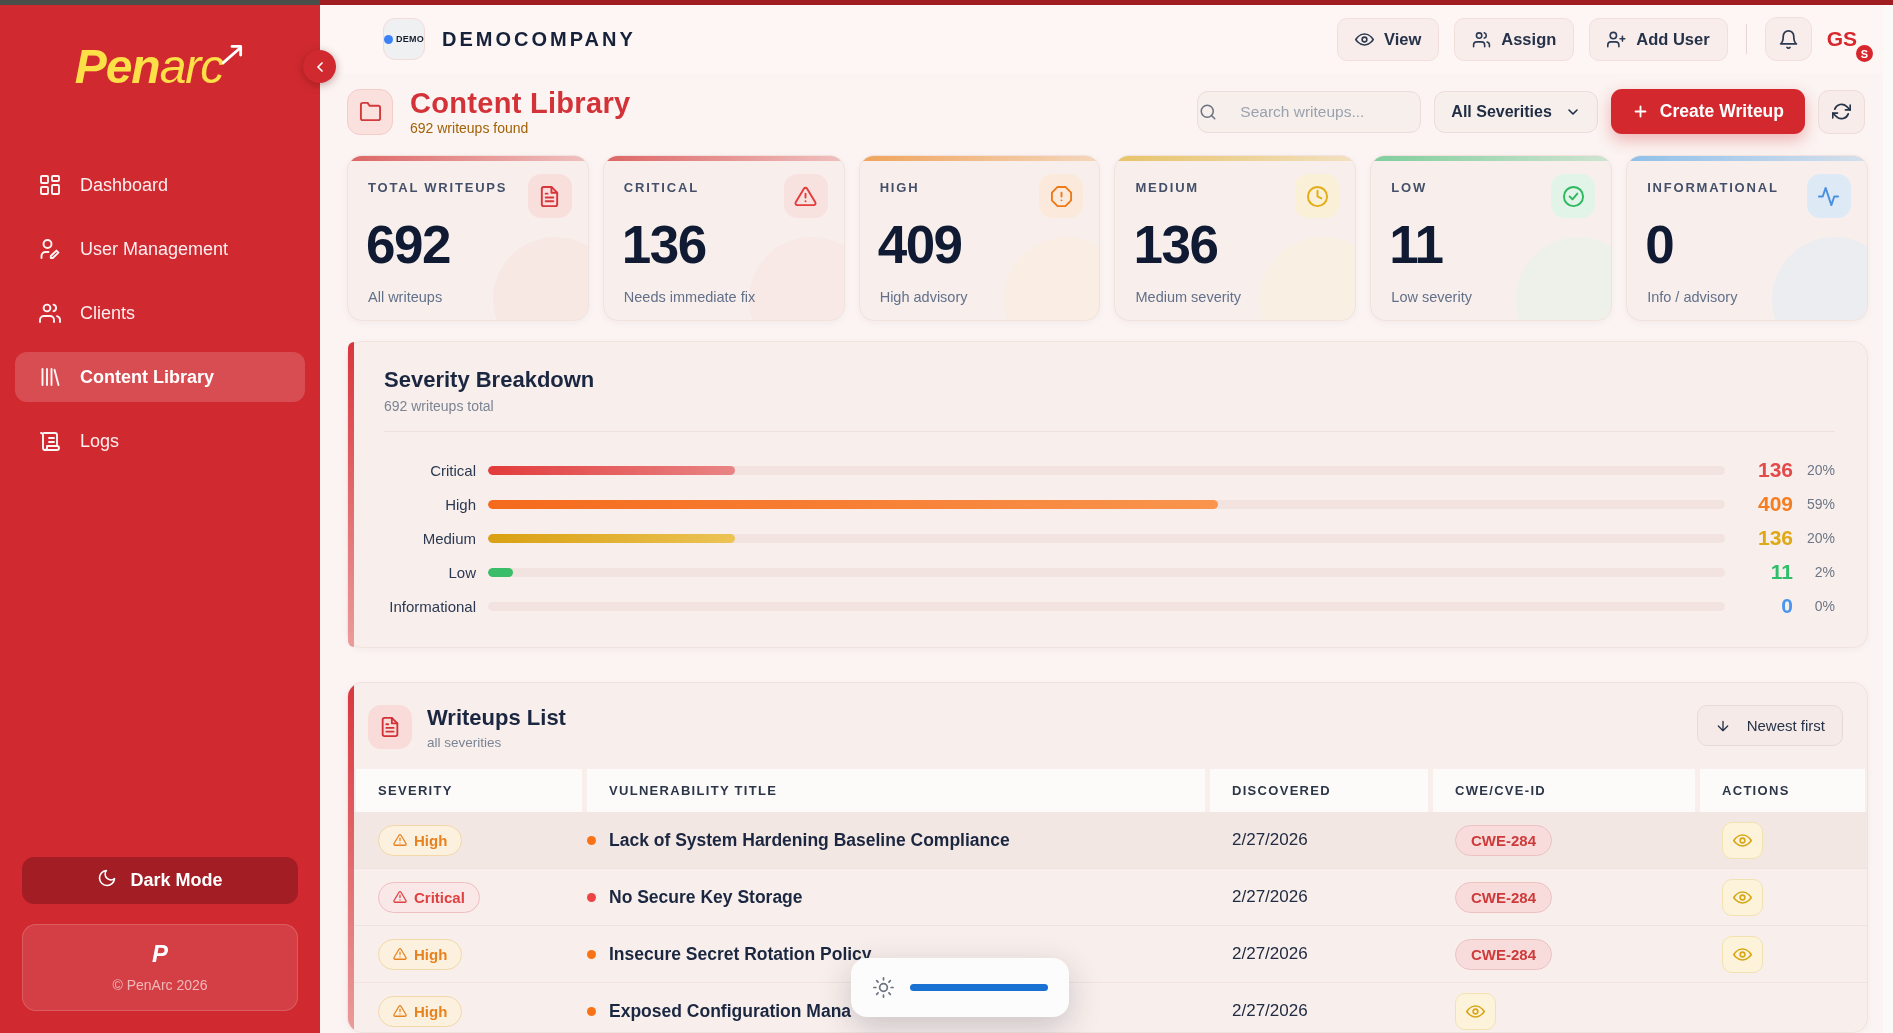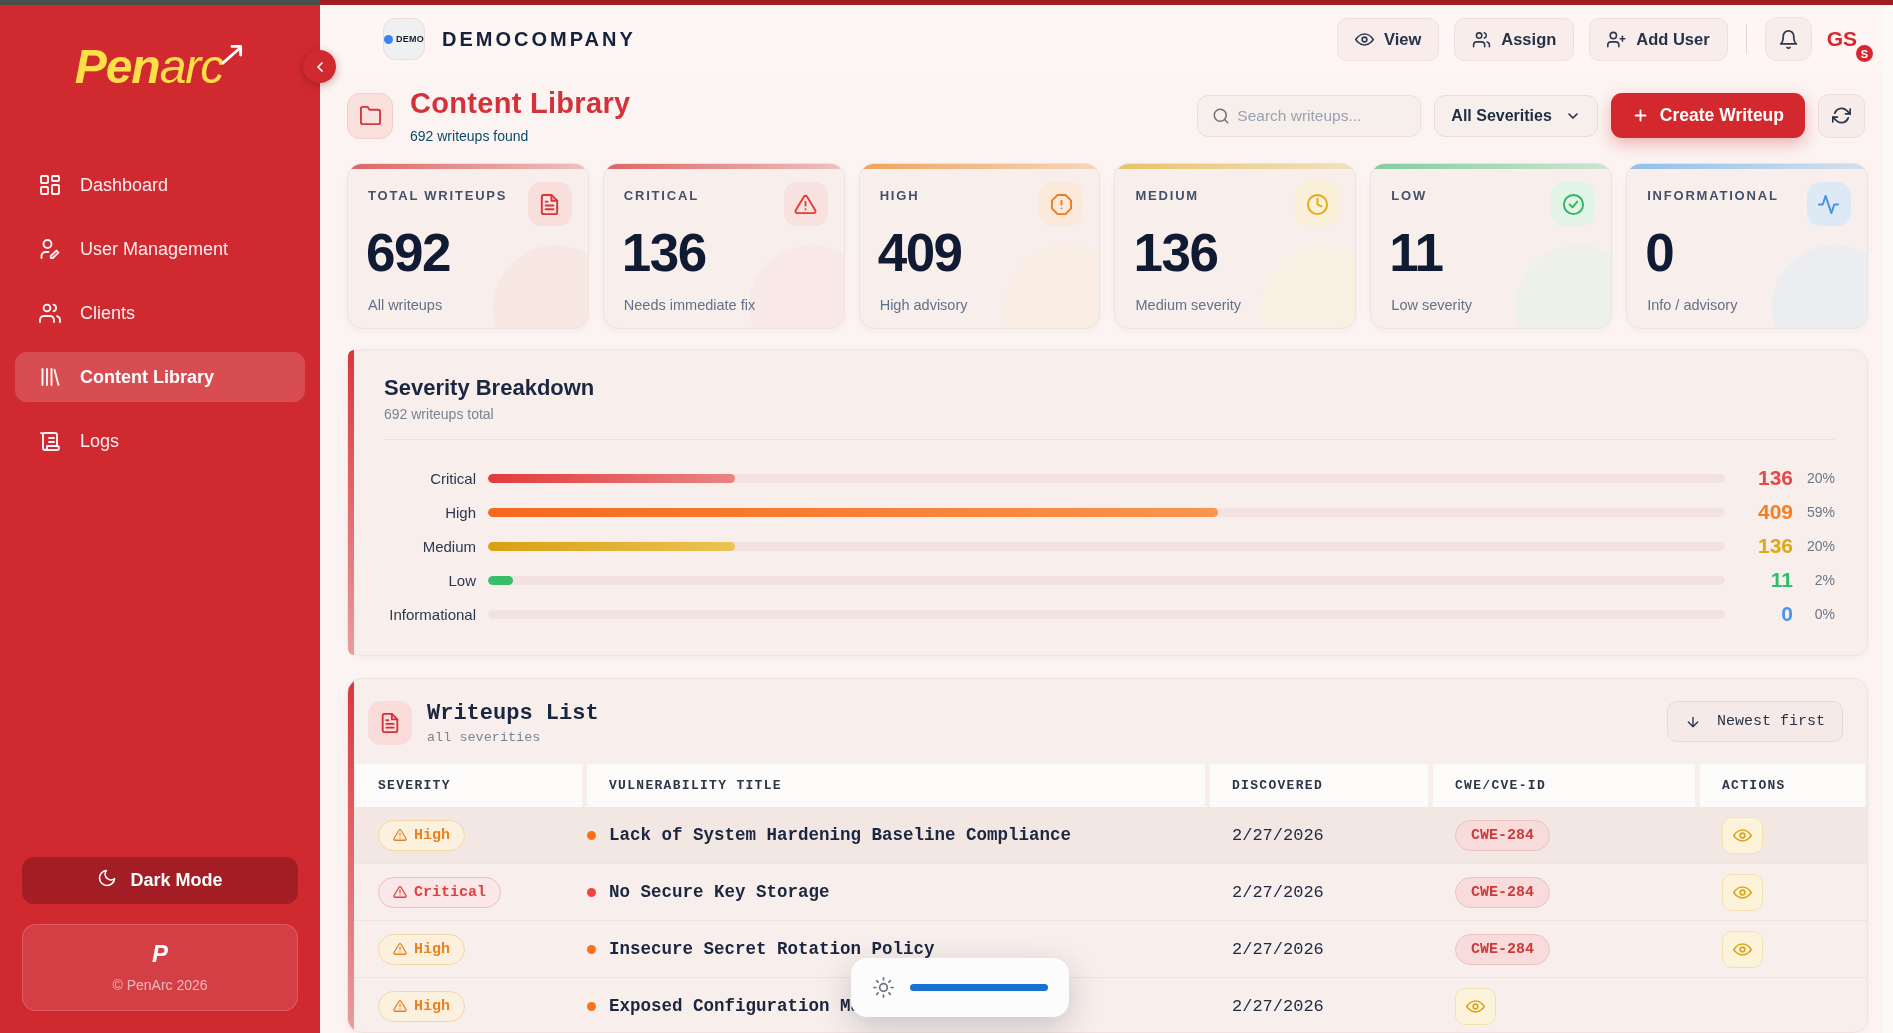--- a/index.html
+++ b/index.html
@@ -47,23 +47,23 @@
   .bell-btn { width:47px; height:44px; background:#f8edeb; border:1px solid #f2dfdc; border-radius:12px; display:flex; align-items:center; justify-content:center; cursor:pointer; }
   .bell-btn svg { width:21px; height:21px; stroke:#2b3a52; fill:none; stroke-width:2; stroke-linecap:round; stroke-linejoin:round; }
   .avatar { position:relative; color:#d8272c; font-weight:800; font-size:21px; padding-right:8px; cursor:pointer; }
   .avatar-badge { position:absolute; right:-10px; bottom:-13px; width:21px; height:21px; border-radius:50%; background:#d8272c; color:#fff; font-size:11px; font-weight:700; display:flex; align-items:center; justify-content:center; border:2px solid #fdf6f4; }
 
   .toolbar { display:flex; align-items:center; margin:14px 28px 0 27px; }
   .page-icon { width:46px; height:46px; border-radius:13px; background:#fae1de; border:1px solid #f4ccc8; color:#d23a3e; display:flex; align-items:center; justify-content:center; }
   .page-icon svg { width:23px; height:23px; stroke:#d23a3e; fill:none; stroke-width:2; stroke-linecap:round; stroke-linejoin:round; }
   .page-titles { margin-left:17px; }
   .page-title { font-size:29px; color:#d33338; font-weight:600; letter-spacing:.3px; }
-  .page-subtitle { font-size:14px; color:#0c4a6e; margin-top:8px; }
+  .page-subtitle { font-size:14px; color:#a16207; margin-top:0; }
   .toolbar-right { margin-left:auto; display:flex; align-items:center; gap:13px; }
-  .search-box { width:224px; height:42px; border-radius:11px; background:#f7efec; border:1px solid #ebddd9; display:flex; align-items:center; gap:7px; padding:0 14px; }
+  .search-box { width:224px; height:42px; border-radius:11px; background:#f7efec; border:1px solid #ebddd9; display:flex; align-items:center; gap:23px; padding:0 1px; }
   .search-box svg { width:18px; height:18px; stroke:#6b7280; fill:none; stroke-width:2; stroke-linecap:round; flex-shrink:0; }
   .search-box input { border:none; background:transparent; outline:none; font-size:15.5px; font-family:inherit; color:#334; width:100%; }
   .search-box input::placeholder { color:#9aa2ae; }
   .select-box { height:42px; border-radius:11px; background:#f7efec; border:1px solid #ebddd9; display:flex; align-items:center; gap:13px; padding:0 16px; font-size:16px; color:#1f2c44; font-weight:600; cursor:pointer; }
   .select-box svg { width:16px; height:16px; stroke:#1f2c44; fill:none; stroke-width:2.4; stroke-linecap:round; stroke-linejoin:round; }
   .create-btn { height:45px; border-radius:11px; background:#d2282e; color:#fff; font-size:17.5px; font-weight:700; font-family:inherit; display:flex; align-items:center; gap:11px; padding:0 21px; border:none; box-shadow:0 6px 16px rgba(210,40,46,.32); cursor:pointer; }
   .create-btn svg { width:17px; height:17px; stroke:#fff; fill:none; stroke-width:2.6; stroke-linecap:round; }
   .refresh-btn { width:47px; height:44px; border-radius:11px; background:#f7ecea; border:1px solid #eedcd8; display:flex; align-items:center; justify-content:center; cursor:pointer; }
   .refresh-btn svg { width:19px; height:19px; stroke:#273348; fill:none; stroke-width:2.1; stroke-linecap:round; stroke-linejoin:round; }
 
@@ -86,21 +86,21 @@
   .bd-subtitle { font-size:14px; color:#7b8494; margin-top:5px; }
   .bd-divider { height:1px; background:#f0e0dd; margin:17px 0 21px; }
   .bd-row { display:flex; align-items:center; height:34px; }
   .bd-label { width:92px; text-align:right; font-size:15px; color:#2b3852; flex-shrink:0; }
   .bd-track { flex:1; height:9px; border-radius:6px; background:#f3e3e0; overflow:hidden; margin:0 14px 0 12px; }
   .bd-fill { height:100%; border-radius:6px; }
   .bd-value { width:54px; text-align:right; font-size:21px; font-weight:800; }
   .bd-pct { width:42px; text-align:right; font-size:14px; color:#6c7686; }
 
   
-  .writeups { margin:22px 25px 0 27px; flex:1; padding-top:22px; display:flex; flex-direction:column; overflow:hidden;font-family:Liberation Mono, monospace; }
+  .writeups { margin:34px 25px 0 27px; flex:1; padding-top:22px; display:flex; flex-direction:column; overflow:hidden; }
   .wu-head { display:flex; align-items:flex-start; padding:0 24px 0 20px; }
   .wu-icon { width:44px; height:44px; border-radius:13px; background:#f9dcd9; display:flex; align-items:center; justify-content:center; }
   .wu-icon svg { width:22px; height:22px; stroke:#d23136; fill:none; stroke-width:2; stroke-linecap:round; stroke-linejoin:round; }
   .wu-titles { margin-left:15px; }
   .wu-title { font-size:22px; font-weight:700; color:#1b2740; }
   .wu-subtitle { font-size:13.5px; color:#7b8494; margin-top:4px; }
   .sort-btn { margin-left:auto; display:flex; align-items:center; gap:16px; height:41px; padding:0 17px; background:#f5eae7; border:1px solid #e8d9d5; border-radius:10px; font-size:15px; color:#273348; font-family:inherit; cursor:pointer;justify-content:space-between; }
   .sort-btn svg { width:16px; height:16px; stroke:#273348; fill:none; stroke-width:2; stroke-linecap:round; stroke-linejoin:round; }
   .table { margin-top:19px; }
   .thead, .trow { display:grid; grid-template-columns:226px 1fr 218px 262px 165px; column-gap:5px; padding-left:8px; padding-right:2px; }

